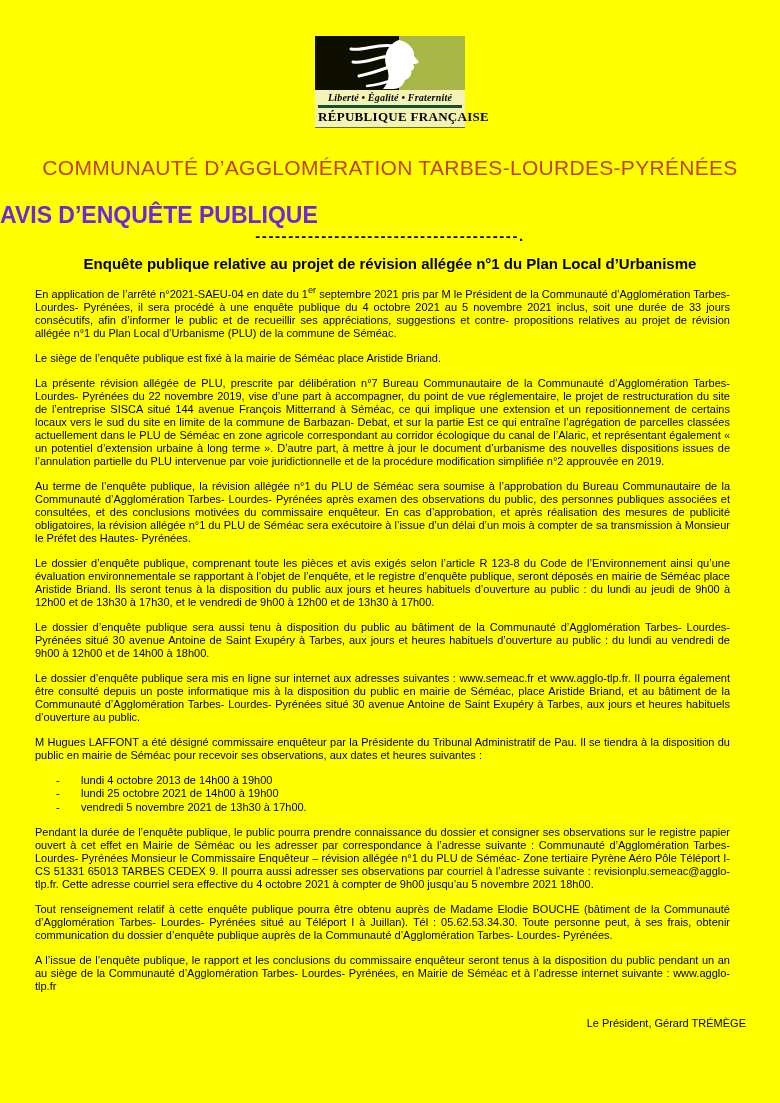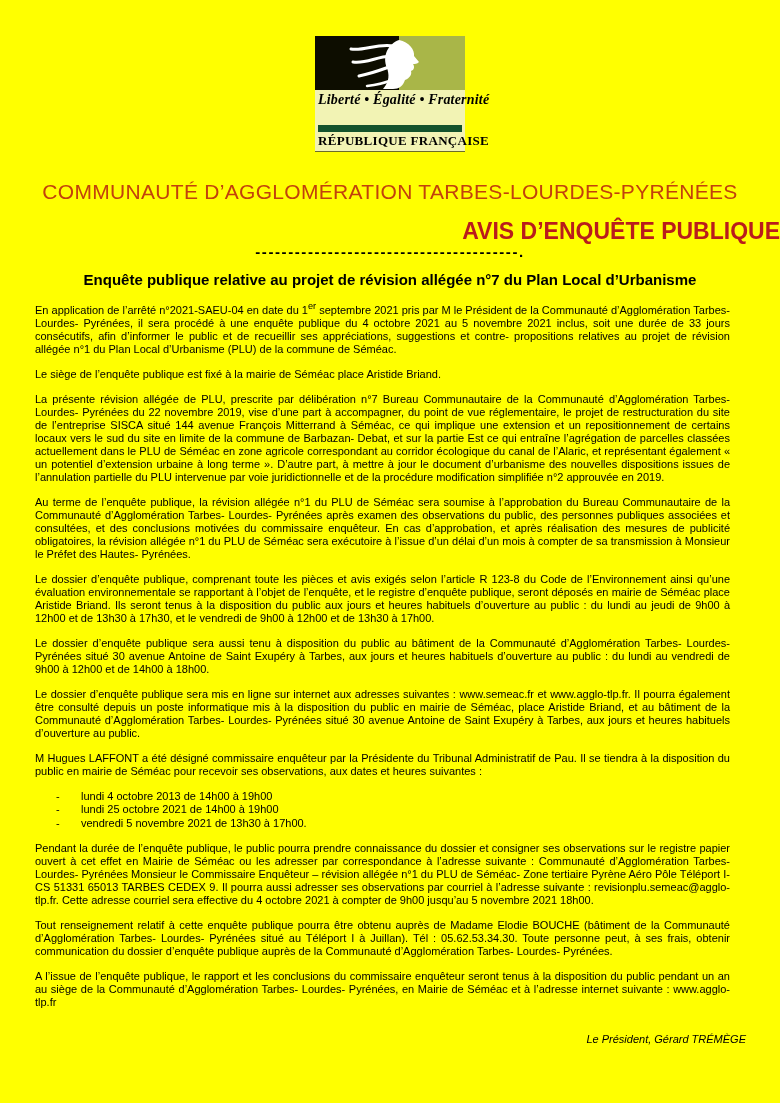--- a/index.html
+++ b/index.html
@@ -22,24 +22,24 @@
   .logo-band {
     background: #f2f3b4;
     text-align: center;
     padding: 2px 3px 2px;
     border-bottom: 1px solid #6b6b2a;
   }
   .logo-motto {
     font-family: "Liberation Serif", serif;
     font-style: italic;
     font-weight: bold;
-    font-size: 14px;
+    font-size: 10px;
     letter-spacing: 0.2px;
-    padding-bottom: 17px;
-    border-bottom: 7px solid #14532d;
+    padding-bottom: 2px;
+    border-bottom: 3px solid #14532d;
     white-space: nowrap;
   }
   .logo-country {
     font-family: "Liberation Serif", serif;
     font-weight: bold;
     font-size: 13px;
     letter-spacing: 0.3px;
     padding-top: 1px;
     white-space: nowrap;
   }
@@ -47,25 +47,25 @@
   
   .title1 {
     margin-top: 28px;
     text-align: center;
     font-size: 21px;
     letter-spacing: 0.3px;
     color: #c2410c;
     white-space: nowrap;
   }
   .title2 {
-    margin-top: 14px;
-    text-align: right;
+    margin-top: 22px;
+    text-align: left;
     font-size: 23px;
     font-weight: bold;
-    color: #b91c1c;
+    color: #6d28d9;
   }
   .divider {
     text-align: center;
     font-weight: bold;
     font-size: 15px;
     letter-spacing: 1.6px;
     line-height: 12px;
     margin-top: 1px;
   }
   .object {
@@ -84,21 +84,20 @@
     text-align: justify;
   }
   .body-text p { margin: 0 16px 12px 0; }
   .schedule { margin: 0 0 12px 0; padding-left: 21px; }
   .schedule-item { display: flex; line-height: 13.5px; }
   .schedule-item .bullet { width: 25px; flex: 0 0 25px; }
   .signature {
     text-align: right;
     margin-top: 24px;
     font-size: 11px;
-    font-style: italic;
   }
 </style>
 </head>
 <body>
 
 <div class="page">
 
   <div class="logo">
     <div>
       <svg class="logo-flag" viewBox="0 0 150 54" xmlns="http://www.w3.org/2000/svg" aria-hidden="true">
@@ -117,21 +116,21 @@
       <div class="logo-motto">Liberté • Égalité • Fraternité</div>
       <div class="logo-country">RÉPUBLIQUE FRANÇAISE</div>
     </div>
   </div>
 
   <div class="title1">COMMUNAUTÉ D’AGGLOMÉRATION TARBES-LOURDES-PYRÉNÉES</div>
   <div class="title2">AVIS D’ENQUÊTE PUBLIQUE</div>
   <div class="divider">----------------------------------------.</div>
 
   <div class="object">
-    <div>Enquête publique relative au projet de révision allégée n°7 du Plan Local d’Urbanisme</div>
+    <div>Enquête publique relative au projet de révision allégée n°1 du Plan Local d’Urbanisme</div>
   </div>
 
   <div class="body-text">
     <p><span>En application de l’arrêté n°2021-SAEU-04 en date du 1</span><sup>er</sup><span> septembre 2021 pris par M le Président de la Communauté d’Agglomération Tarbes- Lourdes- Pyrénées, il sera procédé à une enquête publique du 4 octobre 2021 au 5 novembre 2021 inclus, soit une durée de 33 jours consécutifs, afin d’informer le public et de recueillir ses appréciations, suggestions et contre- propositions relatives au projet de révision allégée n°1 du Plan Local d’Urbanisme (PLU) de la commune de Séméac.</span></p>
 
     <p>Le siège de l’enquête publique est fixé à la mairie de Séméac place Aristide Briand.</p>
 
     <p>La présente révision allégée de PLU, prescrite par délibération n°7 Bureau Communautaire de la Communauté d’Agglomération Tarbes- Lourdes- Pyrénées du 22 novembre 2019, vise d’une part à accompagner, du point de vue réglementaire, le projet de restructuration du site de l’entreprise SISCA situé 144 avenue François Mitterrand à Séméac, ce qui implique une extension et un repositionnement de certains locaux vers le sud du site en limite de la commune de Barbazan- Debat, et sur la partie Est ce qui entraîne l’agrégation de parcelles classées actuellement dans le PLU de Séméac en zone agricole correspondant au corridor écologique du canal de l’Alaric, et représentant également « un potentiel d’extension urbaine à long terme ». D’autre part, à mettre à jour le document d’urbanisme des nouvelles dispositions issues de l’annulation partielle du PLU intervenue par voie juridictionnelle et de la procédure modification simplifiée n°2 approuvée en 2019.</p>
 
     <p>Au terme de l’enquête publique, la révision allégée n°1 du PLU de Séméac sera soumise à l’approbation du Bureau Communautaire de la Communauté d’Agglomération Tarbes- Lourdes- Pyrénées après examen des observations du public, des personnes publiques associées et consultées, et des conclusions motivées du commissaire enquêteur. En cas d’approbation, et après réalisation des mesures de publicité obligatoires, la révision allégée n°1 du PLU de Séméac sera exécutoire à l’issue d’un délai d’un mois à compter de sa transmission à Monsieur le Préfet des Hautes- Pyrénées.</p>

